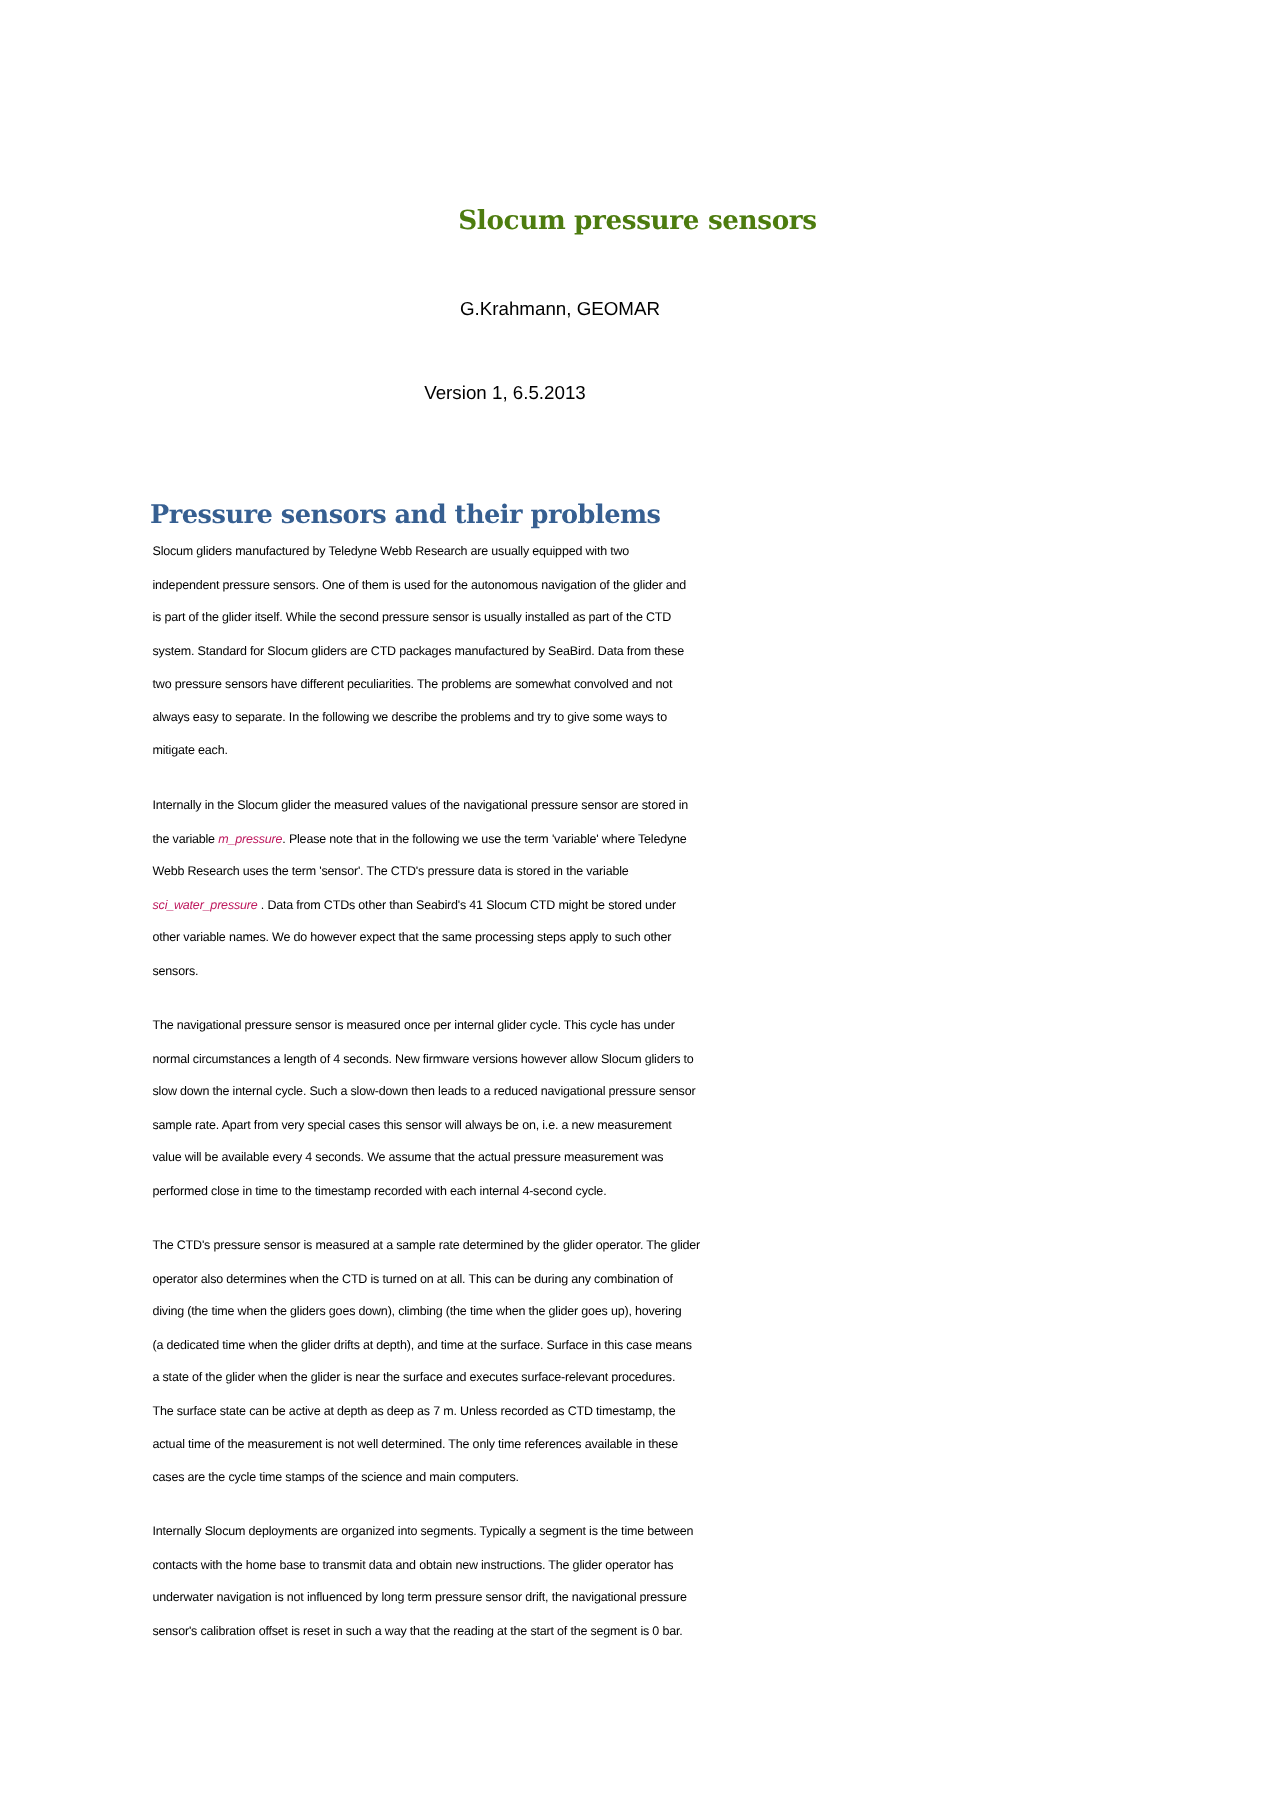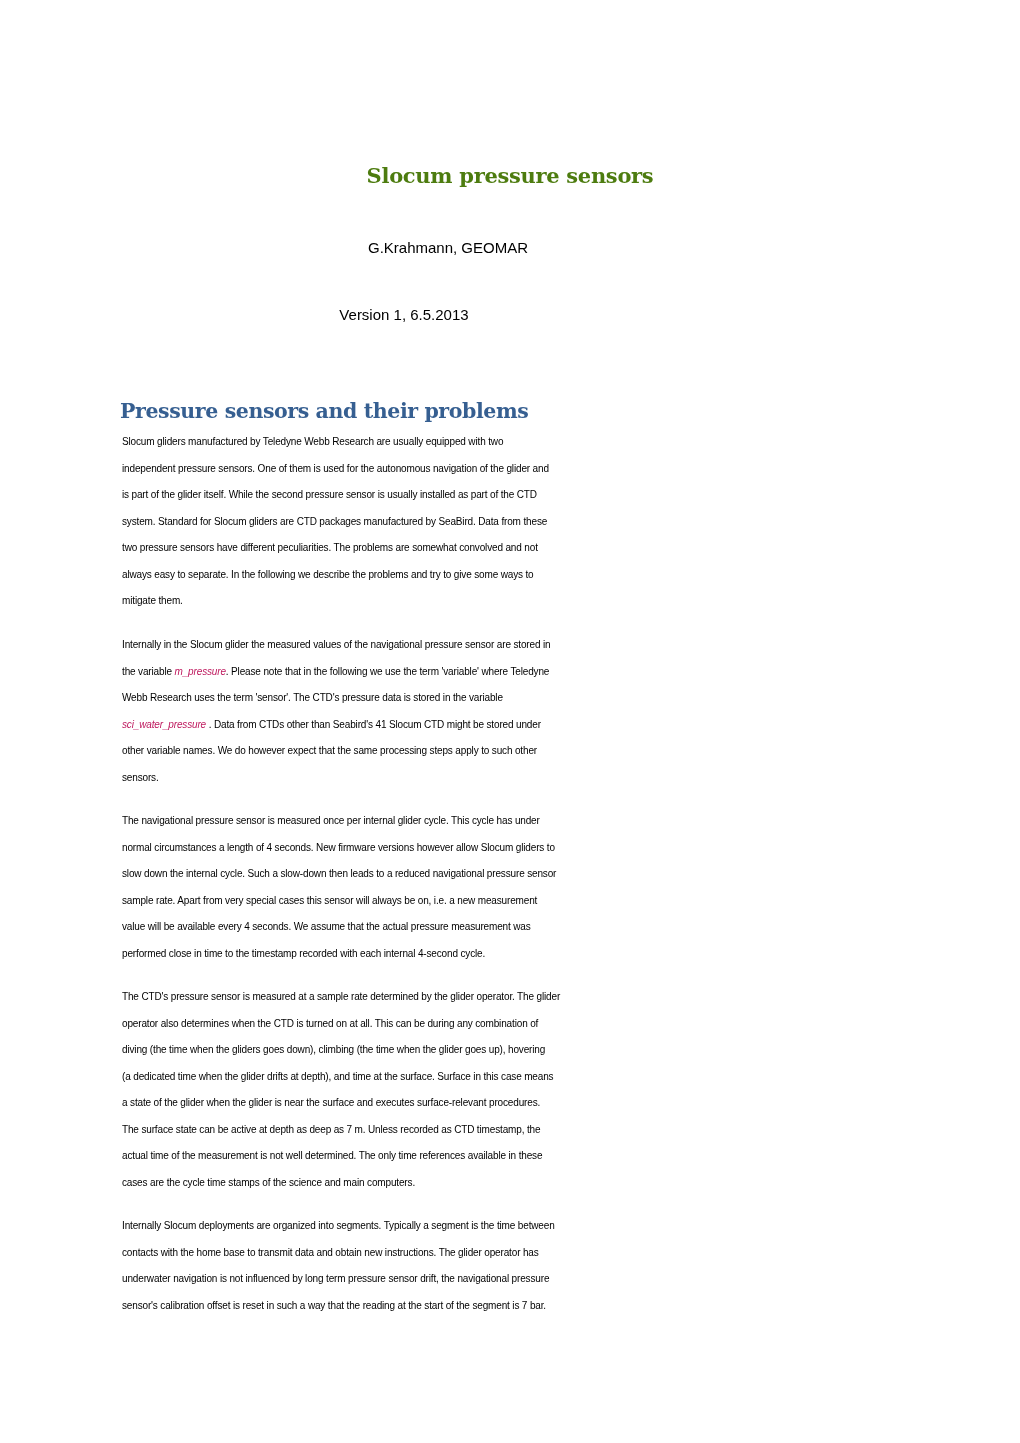--- a/index.html
+++ b/index.html
@@ -49,21 +49,21 @@
 
   <div class="h1">Pressure sensors and their problems</div>
 
   <div class="para" style="top:429px;">
     <span class="line">Slocum gliders manufactured by Teledyne Webb Research are usually equipped with two</span>
     <span class="line">independent pressure sensors. One of them is used for the autonomous navigation of the glider and</span>
     <span class="line">is part of the glider itself. While the second pressure sensor is usually installed as part of the CTD</span>
     <span class="line">system. Standard for Slocum gliders are CTD packages manufactured by SeaBird. Data from these</span>
     <span class="line">two pressure sensors have different peculiarities. The problems are somewhat convolved and not</span>
     <span class="line">always easy to separate. In the following we describe the problems and try to give some ways to</span>
-    <span class="line">mitigate them.</span>
+    <span class="line">mitigate each.</span>
   </div>
 
   <div class="para" style="top:632px;">
     <span class="line">Internally in the Slocum glider the measured values of the navigational pressure sensor are stored in</span>
     <span class="line"><span>the variable </span><span class="var">m_pressure</span><span>. Please note that in the following we use the term 'variable' where Teledyne</span></span>
     <span class="line">Webb Research uses the term 'sensor'. The CTD's pressure data is stored in the variable</span>
     <span class="line"><span class="var">sci_water_pressure</span><span> . Data from CTDs other than Seabird's 41 Slocum CTD might be stored under</span></span>
     <span class="line">other variable names. We do however expect that the same processing steps apply to such other</span>
     <span class="line">sensors.</span>
   </div>
@@ -85,16 +85,16 @@
     <span class="line">a state of the glider when the glider is near the surface and executes surface-relevant procedures.</span>
     <span class="line">The surface state can be active at depth as deep as 7 m. Unless recorded as CTD timestamp, the</span>
     <span class="line">actual time of the measurement is not well determined. The only time references available in these</span>
     <span class="line">cases are the cycle time stamps of the science and main computers.</span>
   </div>
 
   <div class="para" style="top:1213px;">
     <span class="line">Internally Slocum deployments are organized into segments. Typically a segment is the time between</span>
     <span class="line">contacts with the home base to transmit data and obtain new instructions. The glider operator has</span>
     <span class="line">underwater navigation is not influenced by long term pressure sensor drift, the navigational pressure</span>
-    <span class="line">sensor's calibration offset is reset in such a way that the reading at the start of the segment is 7 bar.</span>
+    <span class="line">sensor's calibration offset is reset in such a way that the reading at the start of the segment is 0 bar.</span>
   </div>
 
 </div>
 
 </body></html>

